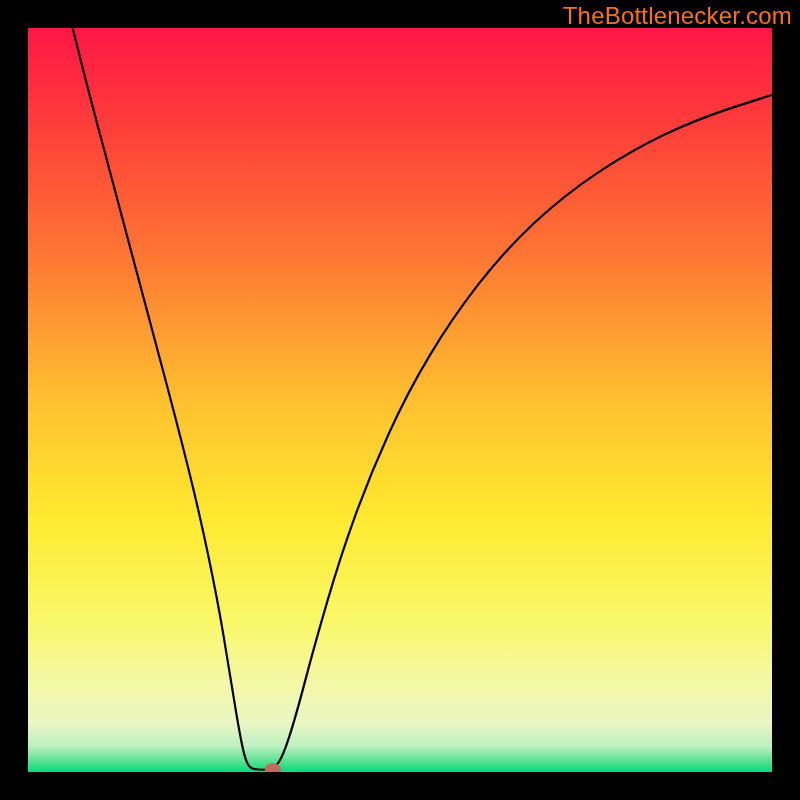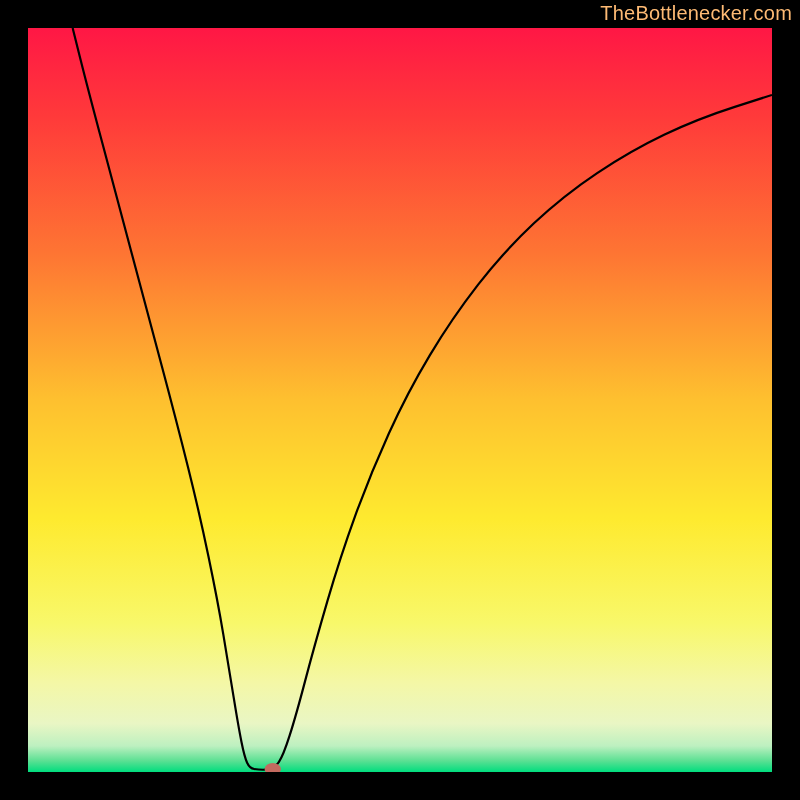--- a/index.html
+++ b/index.html
@@ -14,22 +14,22 @@
   .frame {
     position: relative;
     width: 800px;
     height: 800px;
     background: #000;
   }
   .watermark {
     position: absolute;
     top: 2px;
     right: 8px;
-    color: #fdba74;
-    font-size: 20px;
+    color: #f97316;
+    font-size: 24px;
     font-weight: 500;
     letter-spacing: 0.2px;
     user-select: none;
   }
   .plot-wrap {
     position: absolute;
     left: 28px;
     top: 28px;
     width: 744px;
     height: 744px;

